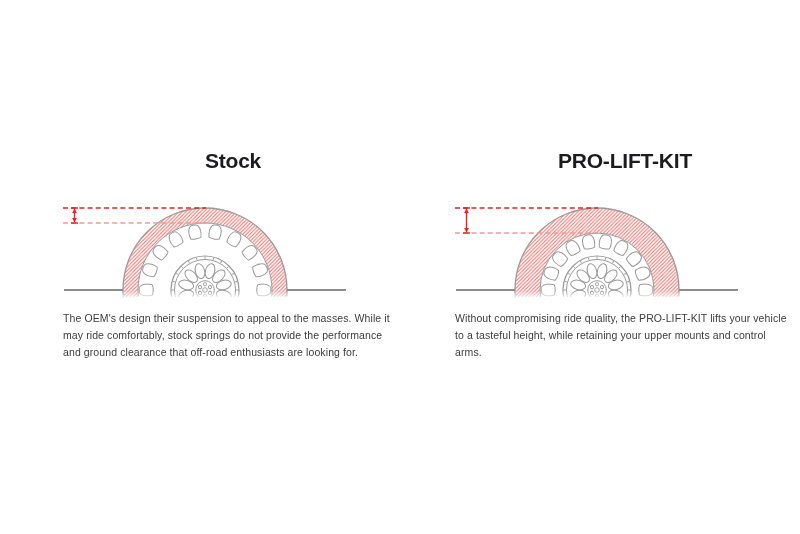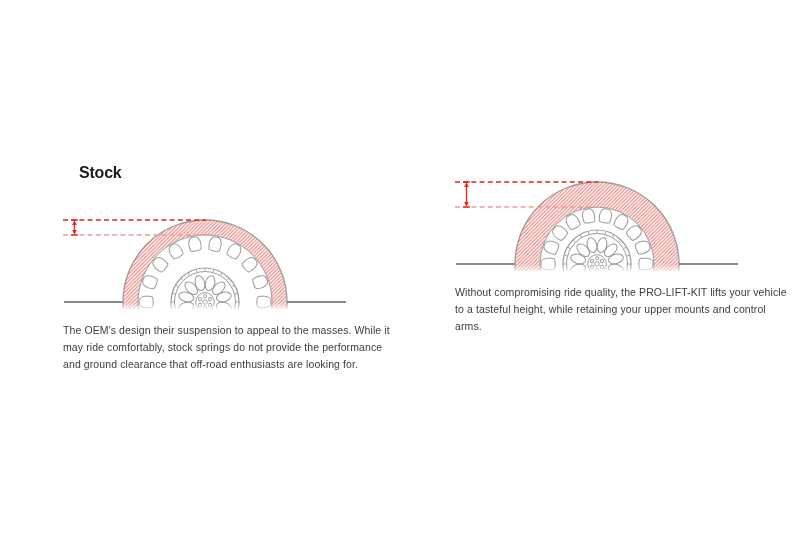--- a/index.html
+++ b/index.html
@@ -15,26 +15,27 @@
     font-family: "Liberation Sans", sans-serif;
   }
   .panel {
     position: absolute;
     top: 146px;
     width: 340px;
   }
   .panel--stock  { left: 63px;  }
   .panel--lifted { left: 455px; }
   .panel-title {
-    margin: 16px;
-    font-size: 16px;
+    margin: 4px;
+    font-size: 21px;
     line-height: 22px;
     font-weight: 700;
     letter-spacing: -0.2px;
     color: #1c1c1e;
+    text-align: center;
   }
   .diagram {
     display: block;
     margin-top: 26px;
     width: 290px;
     height: 104px;
   }
   .panel-desc {
     margin: 8px 0 0 0;
     font-size: 10.5px;
@@ -154,20 +155,21 @@
         <line x1="224" y1="92" x2="283" y2="92"></line>
       </g>
       <rect x="-1" y="93" width="292" height="11" fill="url(#fade-stock)"></rect>
     </svg>
   <p class="panel-desc" style="color: rgb(61, 61, 61);">The OEM's design their suspension to appeal to the masses. While it
 may ride comfortably, stock springs do not provide the performance
 and ground clearance that off-road enthusiasts are looking for.</p>
 </section>
 
 <section class="panel panel--lifted">
+  <h2 class="panel-title" style="color: rgb(28, 28, 30);">PRO-LIFT-KIT</h2>
   <svg class="diagram" viewBox="0 0 290 104">
       <defs>
         <pattern id="hatch-pro-lift-kit" width="3.6" height="3.6" patternUnits="userSpaceOnUse">
           <path d="M0,3.6 L3.6,0" stroke="#ed716c" stroke-width="1.05" fill="none"></path>
           <path d="M-0.9,0.9 L0.9,-0.9" stroke="#ed716c" stroke-width="1.05" fill="none"></path>
           <path d="M2.7,4.5 L4.5,2.7" stroke="#ed716c" stroke-width="1.05" fill="none"></path>
         </pattern>
         <clipPath id="crop-pro-lift-kit">
           <rect x="0" y="0" width="290" height="99"></rect>
         </clipPath>

